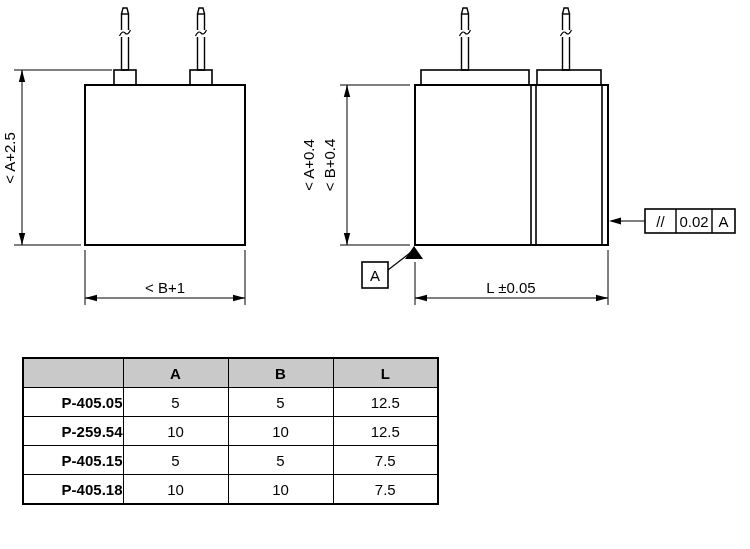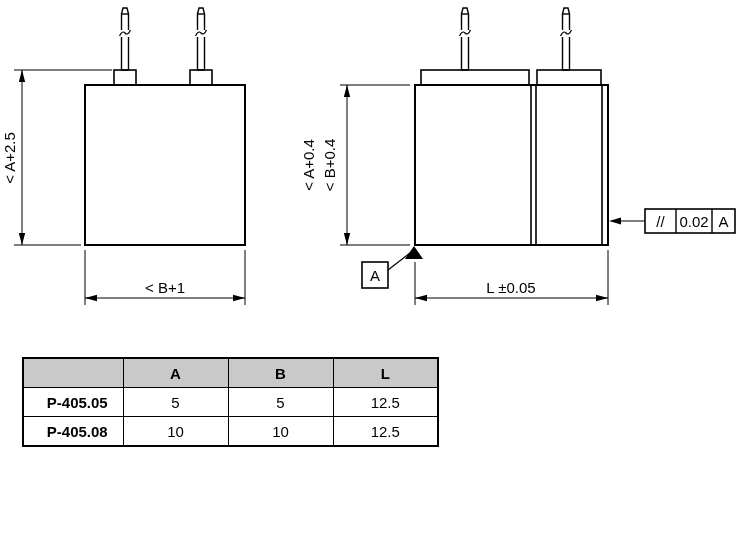--- a/index.html
+++ b/index.html
@@ -39,21 +39,21 @@
   }
   table.dim-table {
     border: 2px solid #000;
   }
   table.dim-table th {
     background: #c9c9c9;
     font-weight: bold;
   }
   table.dim-table td.name-cell {
     font-weight: bold;
-    text-align: center;
+    text-align: right;
     padding-left: 8px;
   }
 </style>
 </head>
 <body>
 
 <div id="canvas">
 
   <svg width="750" height="340" viewBox="0 0 750 340">
 
@@ -173,21 +173,33 @@
       </tr>
     </thead>
     <tbody>
       <tr>
         <td class="name-cell">P-405.05</td>
         <td>5</td>
         <td>5</td>
         <td>12.5</td>
       </tr>
       <tr>
-        <td class="name-cell">P-405.08</td>
+        <td class="name-cell">P-259.54</td>
         <td>10</td>
         <td>10</td>
         <td>12.5</td>
+      </tr>
+      <tr>
+        <td class="name-cell">P-405.15</td>
+        <td>5</td>
+        <td>5</td>
+        <td>7.5</td>
+      </tr>
+      <tr>
+        <td class="name-cell">P-405.18</td>
+        <td>10</td>
+        <td>10</td>
+        <td>7.5</td>
       </tr>
     </tbody>
   </table>
 
 </div>
 
 </body></html>

